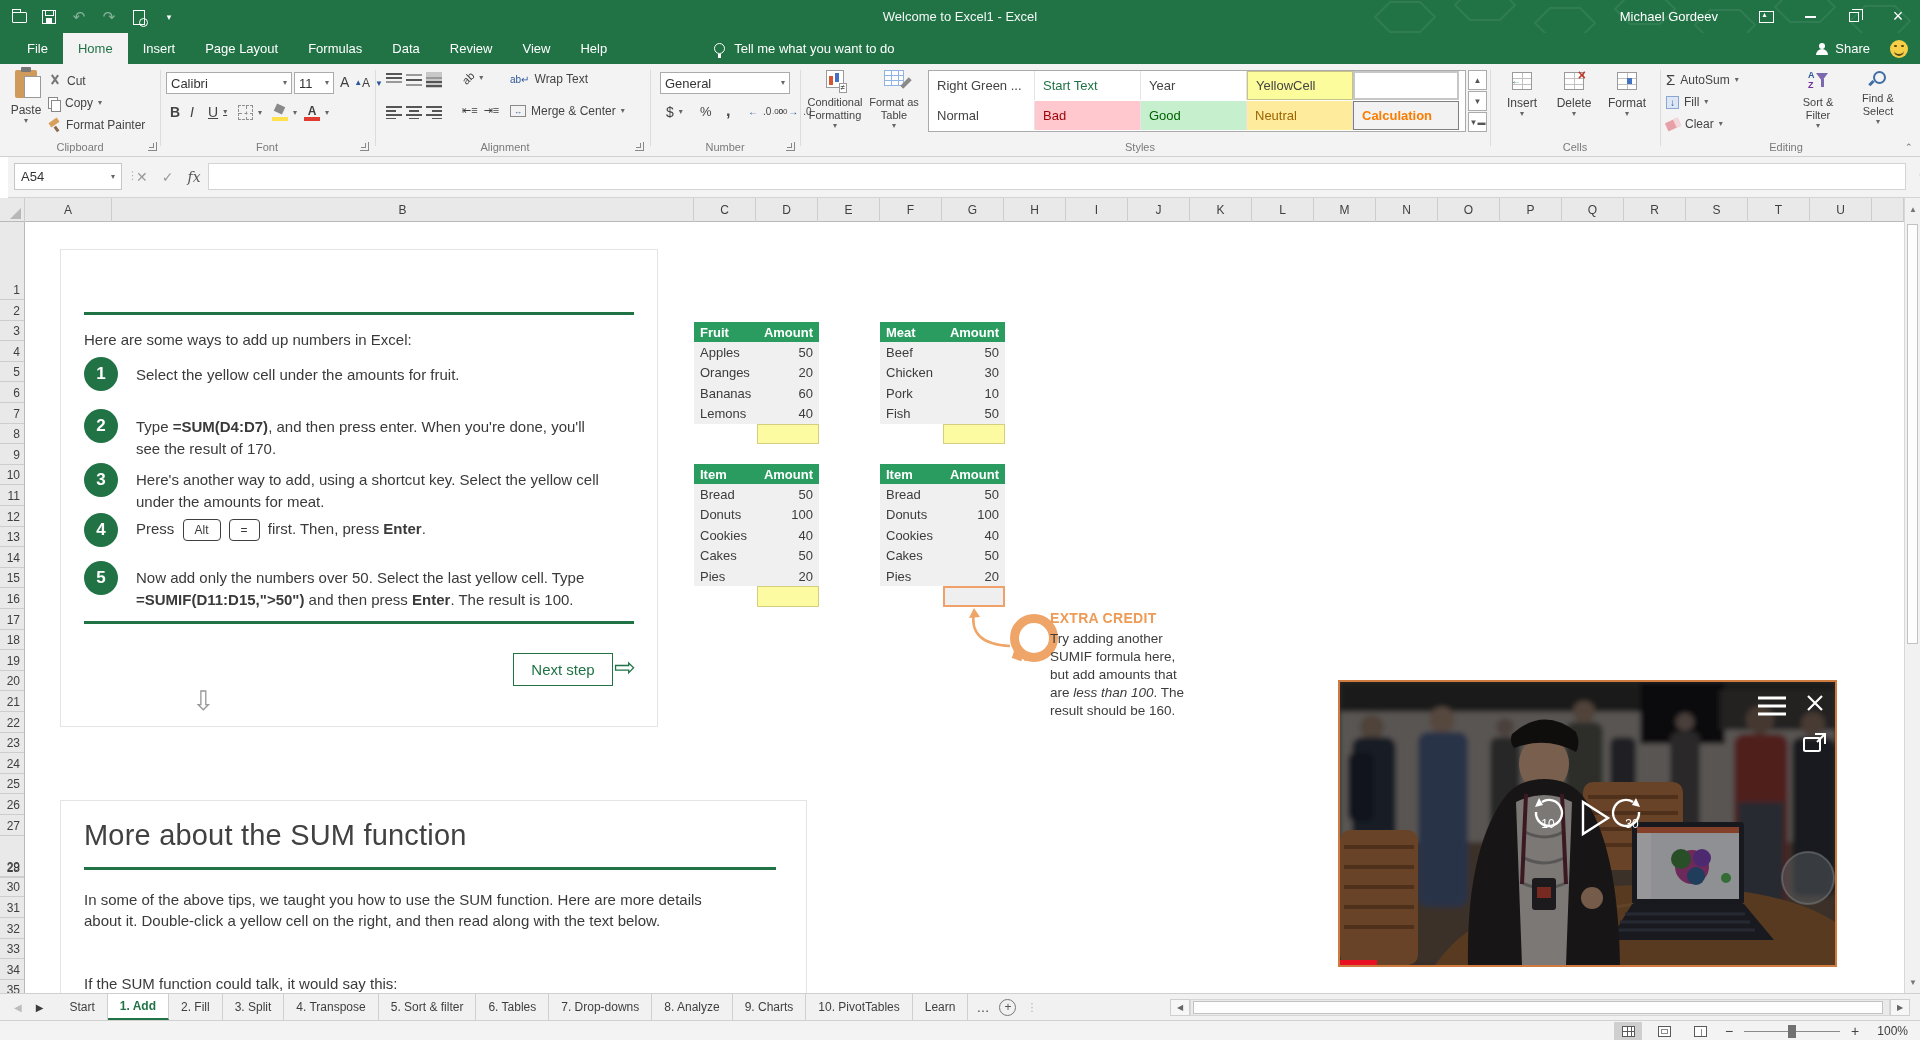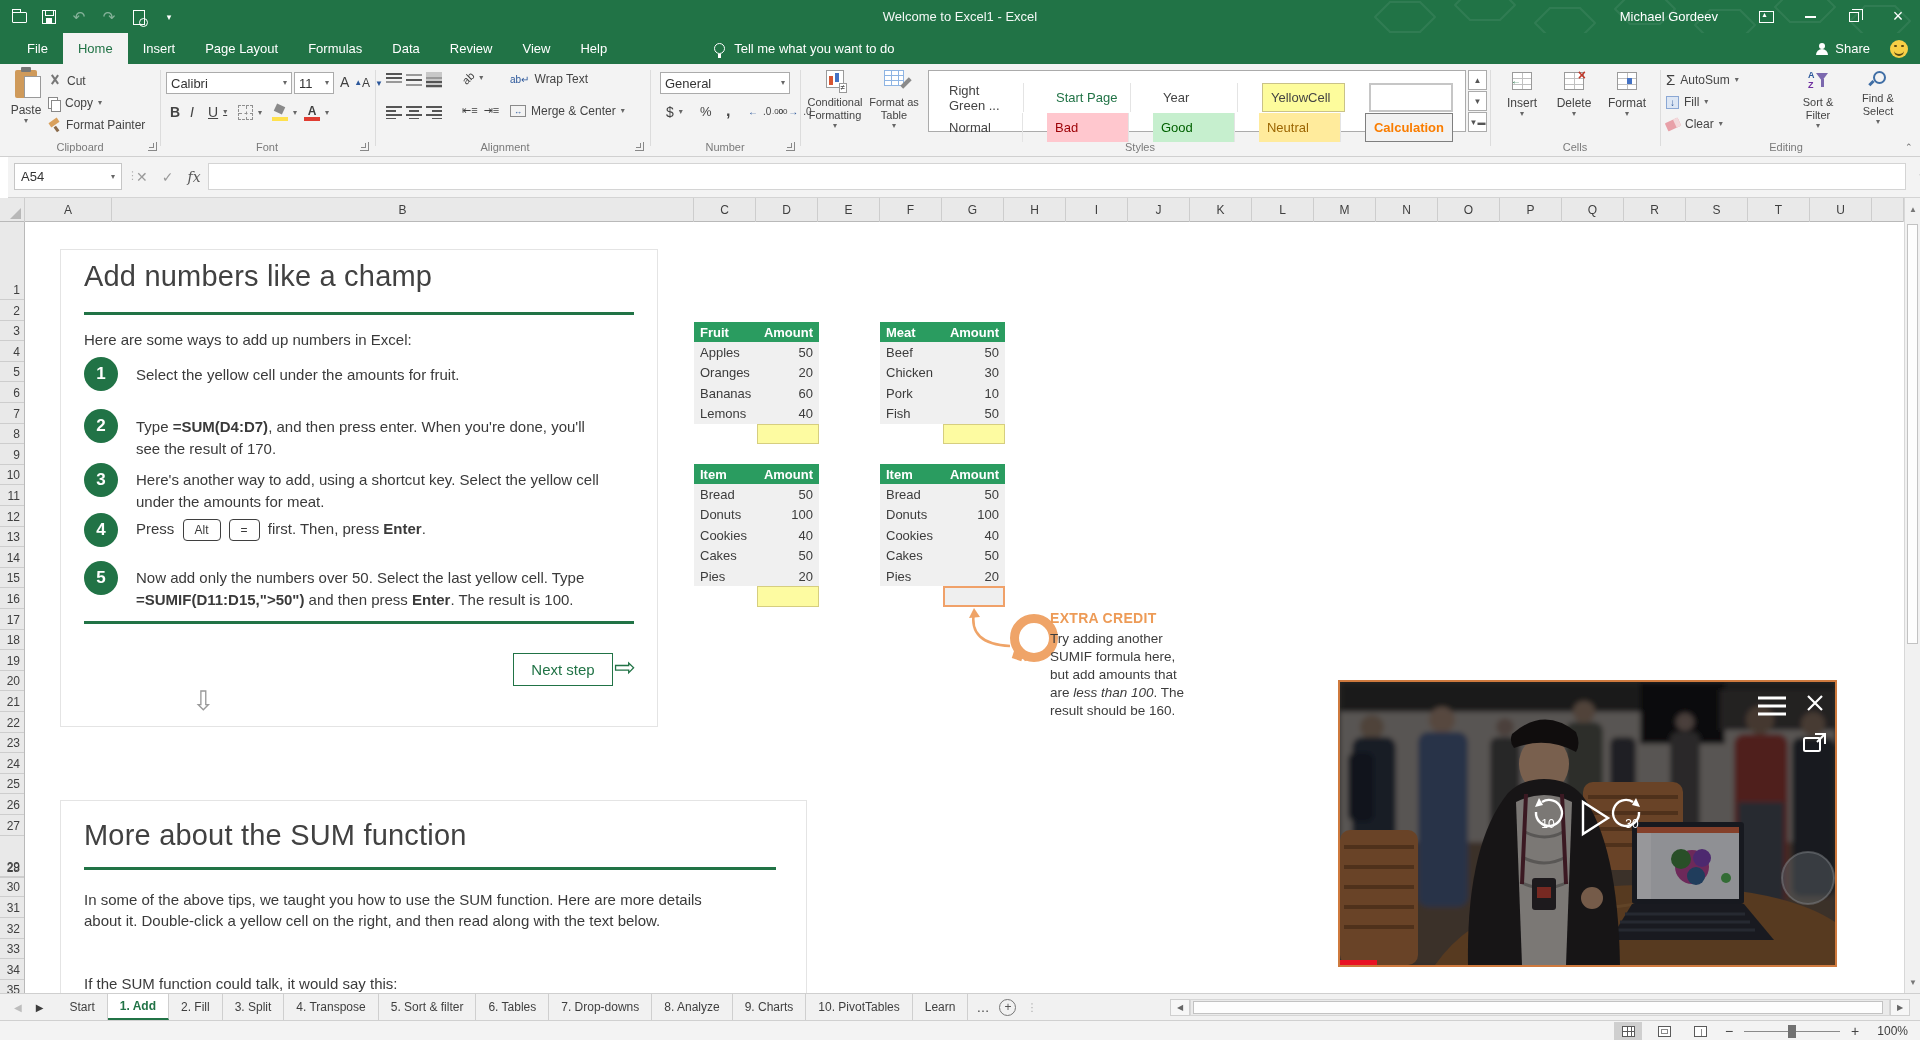--- a/index.html
+++ b/index.html
@@ -101,21 +101,21 @@
 .azfun:before{content:"A";position:absolute;left:0;top:-1px}
 .azfun:after{content:"Z";position:absolute;left:0;top:9px;color:#7030a0}
 .funnel{position:absolute;right:0;top:3px;width:0;height:0;border-left:6px solid transparent;border-right:6px solid transparent;border-top:8px solid #7b68ae}
 .funnel:after{content:"";position:absolute;left:-1.5px;top:-2px;width:3px;height:8px;background:#7b68ae}
 .magn{position:relative;width:16px;height:16px}
 .magn:before{content:"";position:absolute;left:3px;top:1px;width:9px;height:9px;border:2px solid #3f6ea5;border-radius:50%}
 .magn:after{content:"";position:absolute;left:0;bottom:0;width:2.5px;height:6px;background:#3f6ea5;transform:rotate(45deg)}
 
 #stylegal{position:absolute;left:928px;top:6px;width:538px;height:62px;background:#fff;border:1px solid #ababab}
 .galrow{display:flex;height:30px}
-.galcell{width:106px;height:29px;margin:12px;display:flex;align-items:center;padding:0 8px;font-size:13px;border-right:1px solid #e4e4e4;position:relative}
+.galcell{width:106px;height:29px;margin:0;display:flex;align-items:center;padding:0 8px;font-size:13px;border-right:1px solid #e4e4e4;position:relative}
 .s-green-text{color:#217346}
 .s-yellowcell{background:#fdfc9c;border:1px solid #c9c288}
 .s-blank{border:2px solid #c6c6c6}
 .s-bad{background:#ffc7ce;color:#9c0006}
 .s-good{background:#c6efce;color:#006100}
 .s-neutral{background:#ffeb9c;color:#9c6500}
 .s-calc{background:#f2f2f2;color:#fa7d00;border:1px solid #7f7f7f;font-weight:bold}
 #galscroll{position:absolute;left:1468px;top:6px;width:19px;display:flex;flex-direction:column;gap:1px}
 #galscroll div{height:20px;border:1px solid #ababab;background:#fff;font-size:8px;color:#555;display:flex;align-items:center;justify-content:center}
 
@@ -400,21 +400,21 @@
       <span class="caret">▾</span>
     </div>
     <div class="bigbtn" style="left:866px;top:6px;width:56px">
       <span class="ftic"></span>
       <span style="margin-top:10px;font-size:11px">Format as Table</span>
       <span class="caret">▾</span>
     </div>
     <div id="stylegal">
         <div class="galrow">
           <div class="galcell ">Right Green ...</div>
-          <div class="galcell s-green-text">Start Page</div>
+          <div class="galcell s-green-text">Start Text</div>
           <div class="galcell ">Year</div>
           <div class="galcell s-yellowcell">YellowCell</div>
           <div class="galcell s-blank"></div>
         </div>
         <div class="galrow">
           <div class="galcell ">Normal</div>
           <div class="galcell s-bad">Bad</div>
           <div class="galcell s-good">Good</div>
           <div class="galcell s-neutral">Neutral</div>
           <div class="galcell s-calc">Calculation</div>
@@ -551,21 +551,20 @@
       <div class="rH" style="top: 675.4px; height: 20.6px;">31</div>
       <div class="rH" style="top: 696px; height: 20.6px;">32</div>
       <div class="rH" style="top: 716.6px; height: 20.6px;">33</div>
       <div class="rH" style="top: 737.2px; height: 20.6px;">34</div>
       <div class="rH" style="top: 757.8px; height: 20.6px;">35</div>
     </div>
 
   <div id="gridarea">
 
     <div class="card" style="left:35px;top:27px;width:598px;height:478px">
-      <div class="bigh abs" style="left:23px;top:10px">Add numbers like a champ</div>
       <div class="gdivider" style="left:23px;top:62px;width:550px"></div>
       <div class="ptxt abs" style="left:23px;top:79px">Here are some ways to add up numbers in Excel:</div>
       <div id="steps">
           <div class="stepcirc" style="left: 23px; top: 107px;">1</div>
           <div class="steptxt" style="top: 114px;"><span class="pn">Select the yellow cell under the amounts for fruit.</span></div>
           <div class="stepcirc" style="left: 23px; top: 159px;">2</div>
           <div class="steptxt" style="top: 166px;"><span class="pn">Type </span><span class="pb">=SUM(D4:D7)</span><span class="pn">, and then press enter. When you're done, you'll see the result of 170.</span></div>
           <div class="stepcirc" style="left: 23px; top: 213px;">3</div>
           <div class="steptxt" style="top: 219px;"><span class="pn">Here's another way to add, using a shortcut key. Select the yellow cell under the amounts for meat.</span></div>
           <div class="stepcirc" style="left: 23px; top: 263px;">4</div>

